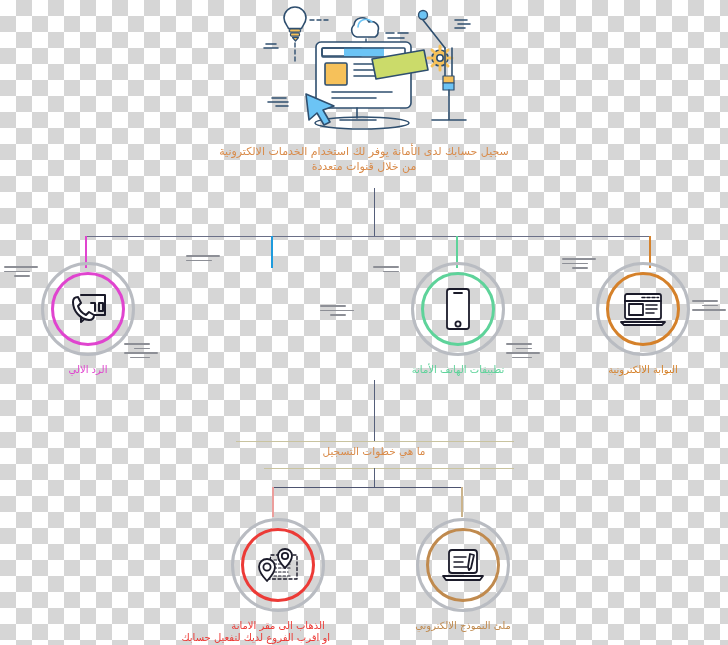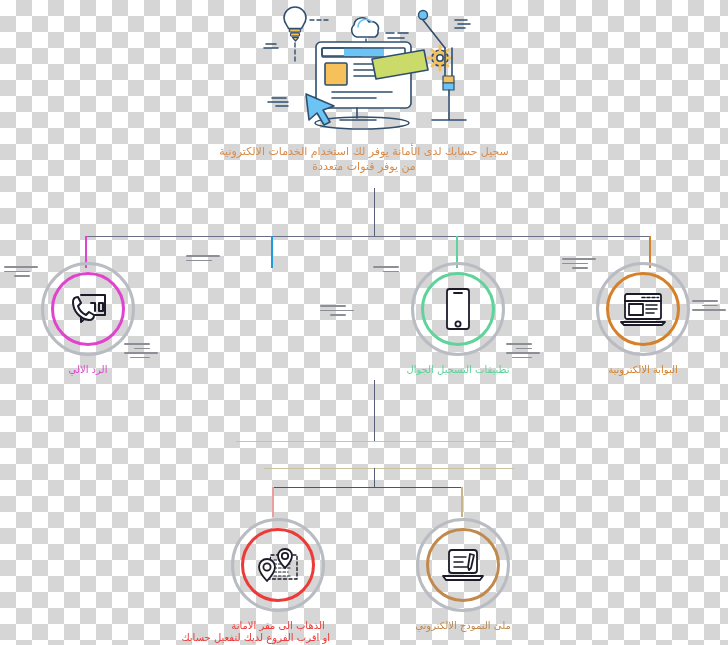--- a/index.html
+++ b/index.html
@@ -137,21 +137,21 @@
         <path d="M170 118h34M187 88v30"></path>
         <g stroke="#2f4f6f" stroke-width="1.6">
             <path d="M193 18h12M196 22h12M193 26h10"></path>
           </g>
       </g>
     </svg>
   </div>
 
   <div class="headline">
     <span>سجيل حسابك لدى الأمانة يوفر لك استخدام الخدمات الالكترونية</span>
-    <span class="l2">من يوفر قنوات متعددة</span>
+    <span class="l2">من خلال قنوات متعددة</span>
   </div>
 
   <div class="v-main"></div>
   <div class="h-main"></div>
   <div class="drop" style="left:85px;background:#e044cf;"></div>
   <div class="drop" style="left:271px;background:#1e9bdd;"></div>
   <div class="drop" style="left:456px;background:#5ed39a;"></div>
   <div class="drop" style="left:649px;background:#d5812a;"></div>
 
   <div class="node" style="left:36px;top:262px;">
@@ -193,21 +193,21 @@
     <div class="ring" style="color:#5ed39a;">
       <div class="inner"></div>
       <div class="glyph">
         <svg width="28" height="44" viewBox="0 0 28 44" fill="none" stroke="#1b1b2a" stroke-width="1.8" stroke-linejoin="round" stroke-linecap="round">
           <rect x="3" y="2" width="22" height="40" rx="2.5" fill="#fff"></rect>
           <path d="M10 6h8"></path>
           <circle cx="14" cy="37" r="2.6"></circle>
         </svg>
       </div>
     </div>
-    <div class="caption" style="color:#5ed39a;">تطبيقات التسجيل الجوال</div>
+    <div class="caption" style="color:#5ed39a;">تطبيقات الهاتف الأمانة</div>
   </div>
   <div class="dashes" style="left:373px;top:266px;">
       <i class="a"></i>
       <i class="b"></i>
     </div>
   <div class="dashes" style="left:506px;top:343px;">
       <i class="a"></i>
       <i class="b"></i>
       <i class="c"></i>
       <i class="d"></i>
@@ -239,20 +239,21 @@
       <i class="b"></i>
     </div>
   <div class="dashes" style="left:692px;top:300px;">
       <i class="a"></i>
       <i class="b"></i>
       <i class="c"></i>
     </div>
 
   <div class="v-mid"></div>
   <div class="rule rule-top"></div>
+  <div class="mid-label">ما هي خطوات التسجيل</div>
   <div class="rule rule-bot"></div>
   <div class="v-mid2"></div>
   <div class="h-bot"></div>
   <div class="drop-bot" style="left:272px;background:#ec9e9c;"></div>
   <div class="drop-bot" style="left:461px;background:#cbb48c;"></div>
 
   <div class="node" style="left:411px;top:518px;">
     <div class="ring" style="color:#c08a4e;">
       <div class="inner"></div>
       <div class="glyph">

